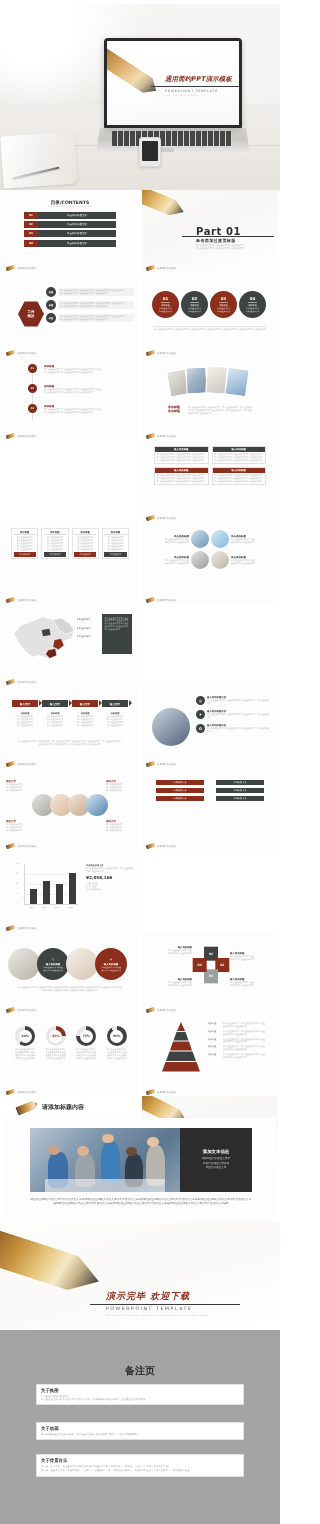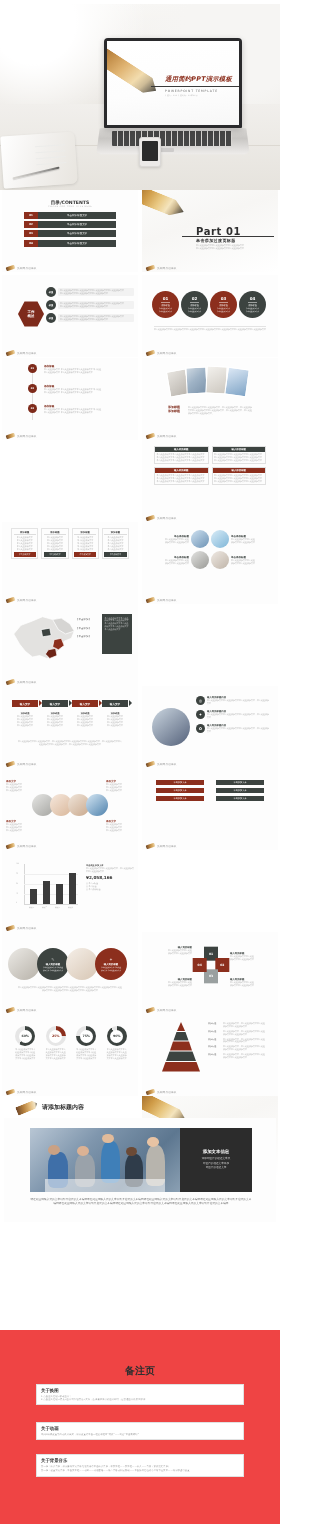--- a/index.html
+++ b/index.html
@@ -828,22 +828,32 @@
     </div>
     <div style="position:absolute; left:176px; top:10px; width:72px; height:64px; background:#2c2c2c; display:flex; flex-direction:column; align-items:center; justify-content:center; gap:3px;">
       <div style="font-size:4.4px; font-weight:bold; color:#fff;">添加文本信息</div>
       <div style="font-size:2.6px; color:#d5d5d5; white-space:pre-line; text-align:center; line-height:1.7;">添加对图片的描述文字及
 对图片的描述文字添加
 对图片的描述文字</div>
     </div>
     <div class="tiny" style="position:absolute; left:26px; top:80px; width:222px; text-align:center; font-size:2.6px; color:#6b6b6b; line-height:1.7;">请在此区域输入您的文字说明开启您的文本编辑请在此区域输入您的文字说明开启您的文本编辑请在此区域输入您的文字说明开启您的文本编辑请在此区域输入您的文字说明开启您的文本编辑请在此区域输入您的文字说明开启您的文本编辑请在此区域输入您的文字说明开启您的文本编辑请在此区域输入您的文字说明开启您的文本编辑</div>
   </div>
 
-
-  <div class="slide" style="left:0; top:1330px; width:280px; height:194px; background:#ef4444;">
+  <div class="slide" style="left:0; top:1222px; width:280px; height:108px; background:linear-gradient(165deg,#fdfdfc 0%,#faf9f7 45%,#ffffff 100%);">
+    <div style="position:absolute; left:-24px; top:22px; width:126px; height:36px;
+                background:linear-gradient(104deg,#6d4424 0%,#9c6a2d 14%,#c7933f 32%,#e8c77e 52%,#f6e9c6 68%,#c7b28a 80%,#2e2e2c 100%);
+                clip-path:polygon(0 0, 78% 0, 100% 50%, 78% 100%, 0 100%); border-radius:3px 0 0 3px;
+                transform:rotate(18deg); box-shadow:0 3px 10px rgba(0,0,0,.12);"></div>
+    <div class="endtitle" style="position:absolute; left:106px; top:68px;">演示完毕  欢迎下载</div>
+    <div style="position:absolute; left:90px; top:82px; width:150px; height:.7px; background:#3a3a3a;"></div>
+    <div class="endsub" style="position:absolute; left:106px; top:84px;">POWERPOINT TEMPLATE</div>
+    <div style="position:absolute; left:106px; top:92px; font-size:1.9px; color:#c2c2c2; letter-spacing:.2px;">LOREM IPSUM DOLOR SIT AMET CONSECTETUR ADIPISCING ELIT SED DO EIUSMOD TEMPOR</div>
+  </div>
+
+  <div class="slide" style="left:0; top:1330px; width:280px; height:194px; background:#a3a3a3;">
     <div style="position:absolute; left:0; right:0; top:34px; text-align:center; font-size:10px; font-weight:bold; color:#2f2f2f;">备注页</div>
 
     <div class="note-card" style="position:absolute; left:36px; top:54px; width:208px;">
       <div class="note-h">关于换图</div>
       <div class="tiny">1.点击图片右键→更改图片；</div>
       <div class="tiny">2.点击图片右键→填充→图片或纹理填充→文件，选择要准备好的图片即可，已交通图片以反应操作</div>
     </div>
 
     <div class="note-card" style="position:absolute; left:36px; top:92px; width:208px;">
       <div class="note-h">关于动画</div>

